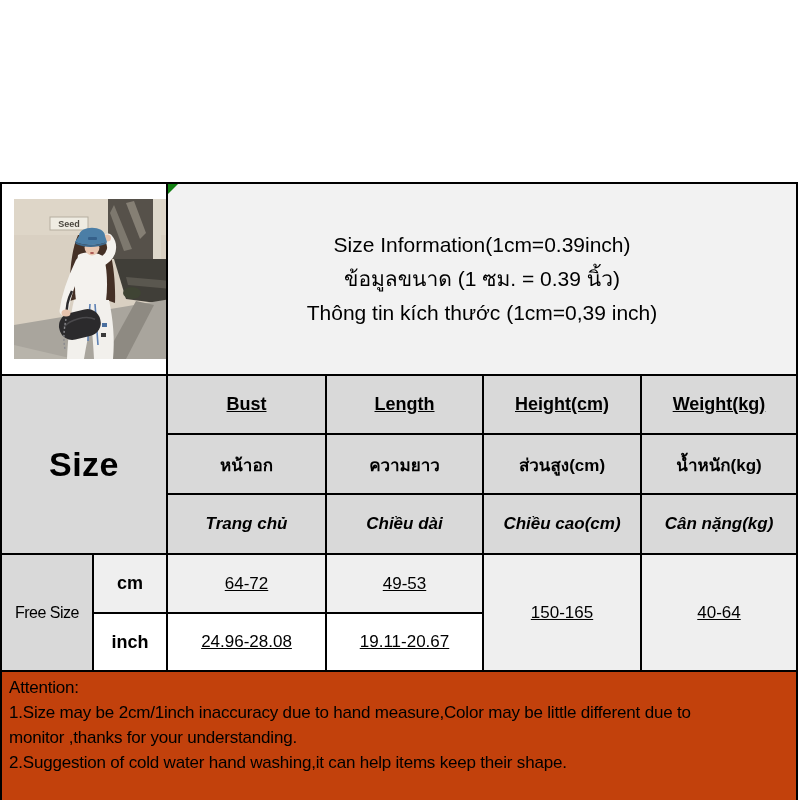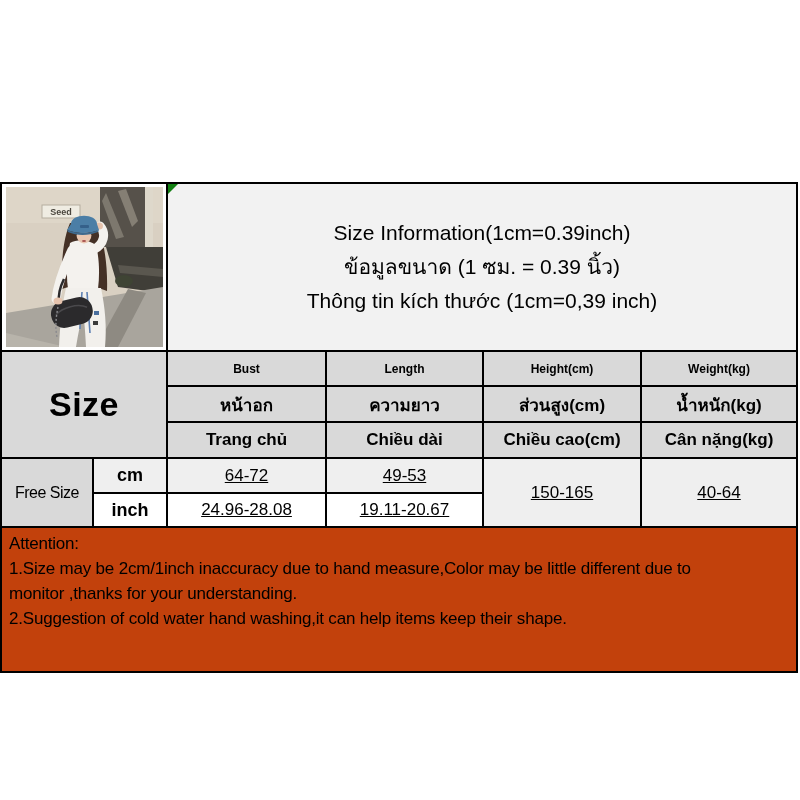--- a/index.html
+++ b/index.html
@@ -5,21 +5,21 @@
   html, body { margin:0; padding:0; }
   body {
     width:800px; height:800px; background:#ffffff; position:relative;
     font-family:"Liberation Sans","DejaVu Sans",sans-serif; color:#000;
   }
   .sheet { position:absolute; top:182px; left:0; width:797px; }
   table.size-sheet {
     border-collapse:collapse; width:797px; table-layout:fixed;
   }
   table.size-sheet td {
-    border:2px solid #000; padding:0; text-align:center; vertical-align:middle;
+    border:2px solid #000; padding:12px; text-align:center; vertical-align:middle;
     overflow:hidden;
   }
   
   .r-top td    { height:166px; }
   .r-hdr1 td   { height:33px; }
   .r-hdr2 td   { height:34px;margin-top:40px; }
   .r-hdr3 td   { height:34px; }
   .r-cm td     { height:33px; }
   .r-inch td   { height:32px; }
   .r-att td    { height:137px; }
@@ -34,23 +34,23 @@
     background:#117f11; clip-path:polygon(0 0, 100% 0, 0 100%);
   }
 
   .gray  { background:#d9d9d9; }
   .lite  { background:#efefef; }
   .white { background:#ffffff;border-radius:14px; }
 
   .size-cell     { font-weight:bold; font-size:34px; letter-spacing:0.5px; }
   .freesize-cell { font-weight:normal; font-size:16px; letter-spacing:-0.5px; }
   .unit-cell     { font-weight:bold; font-size:18px; }
-  .hdr-en { font-weight:bold; font-size:12px; }
+  .hdr-en { font-weight:bold; font-size:18px;text-decoration:underline; }
   .hdr-th { font-weight:bold; font-size:17px; }
-  .hdr-vi { font-weight:bold; font-size:17px; }
+  .hdr-vi { font-weight:bold; font-size:17px;font-style:italic; }
   .val    { font-size:17px;text-decoration:underline; }
 
   .attention-cell {
     text-align:left !important; vertical-align:top !important;
     padding:3px 7px !important; font-size:17px; line-height:25px;
     letter-spacing:-0.2px; background:#c2410c;
   }
   .att-line { white-space:nowrap; }
 </style>
 </head>

